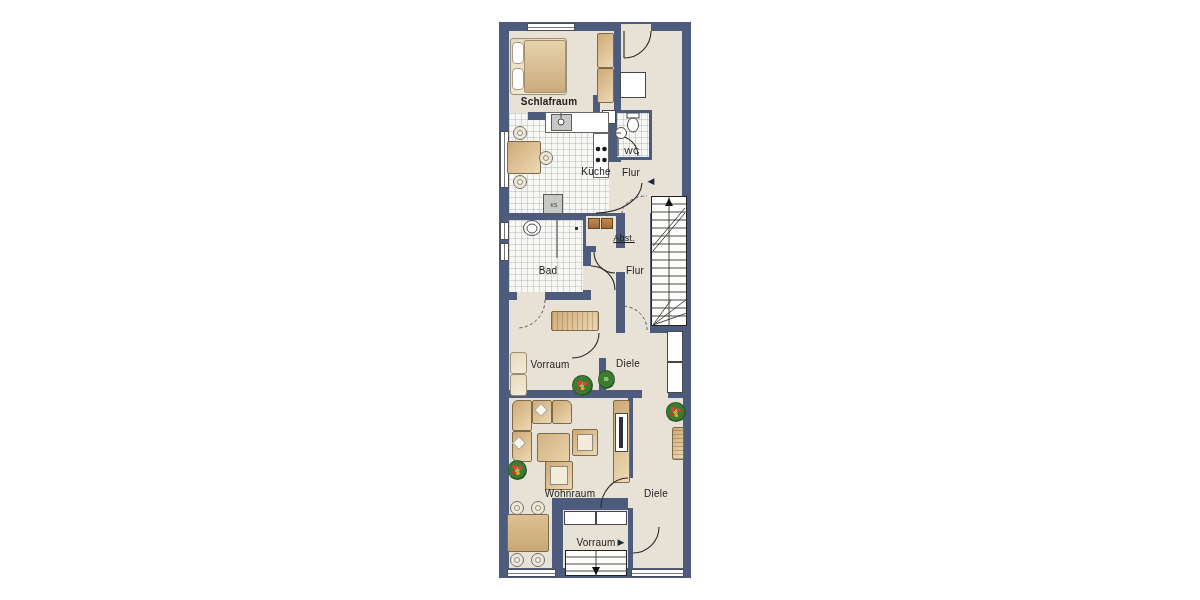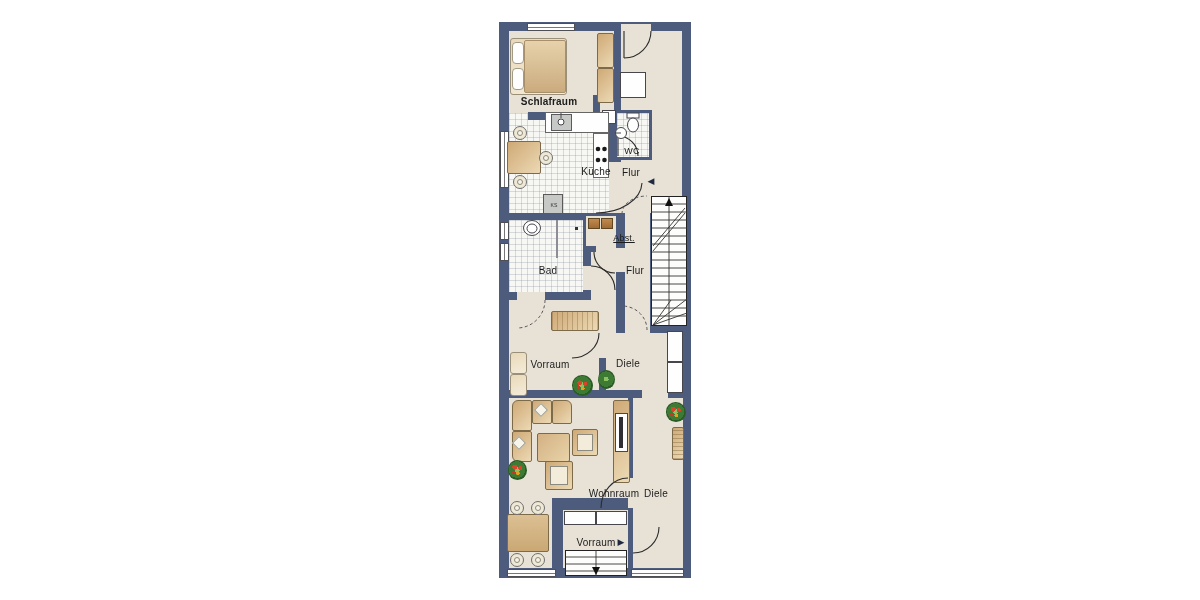--- a/index.html
+++ b/index.html
@@ -217,18 +217,18 @@
 
     <div class="lbl" style="left:549px;top:101px;font-weight:bold;">Schlafraum</div>
     <div class="lbl" style="left:596px;top:171px;">Küche</div>
     <div class="lbl sm" style="left:632px;top:151px;">WC</div>
     <div class="lbl" style="left:631px;top:172px;">Flur</div>
     <div class="lbl sm" style="left:624px;top:238px;text-decoration:underline;">Abst.</div>
     <div class="lbl" style="left:548px;top:270px;">Bad</div>
     <div class="lbl" style="left:635px;top:270px;">Flur</div>
     <div class="lbl" style="left:550px;top:364px;">Vorraum</div>
     <div class="lbl" style="left:628px;top:363px;">Diele</div>
-    <div class="lbl" style="left:570px;top:493px;margin-left:44px;">Wohnraum</div>
+    <div class="lbl" style="left:570px;top:493px;">Wohnraum</div>
     <div class="lbl" style="left:656px;top:493px;">Diele</div>
     <div class="lbl" style="left:596px;top:542px;">Vorraum</div>
 
   </div>
 </div>
 
 </body></html>

